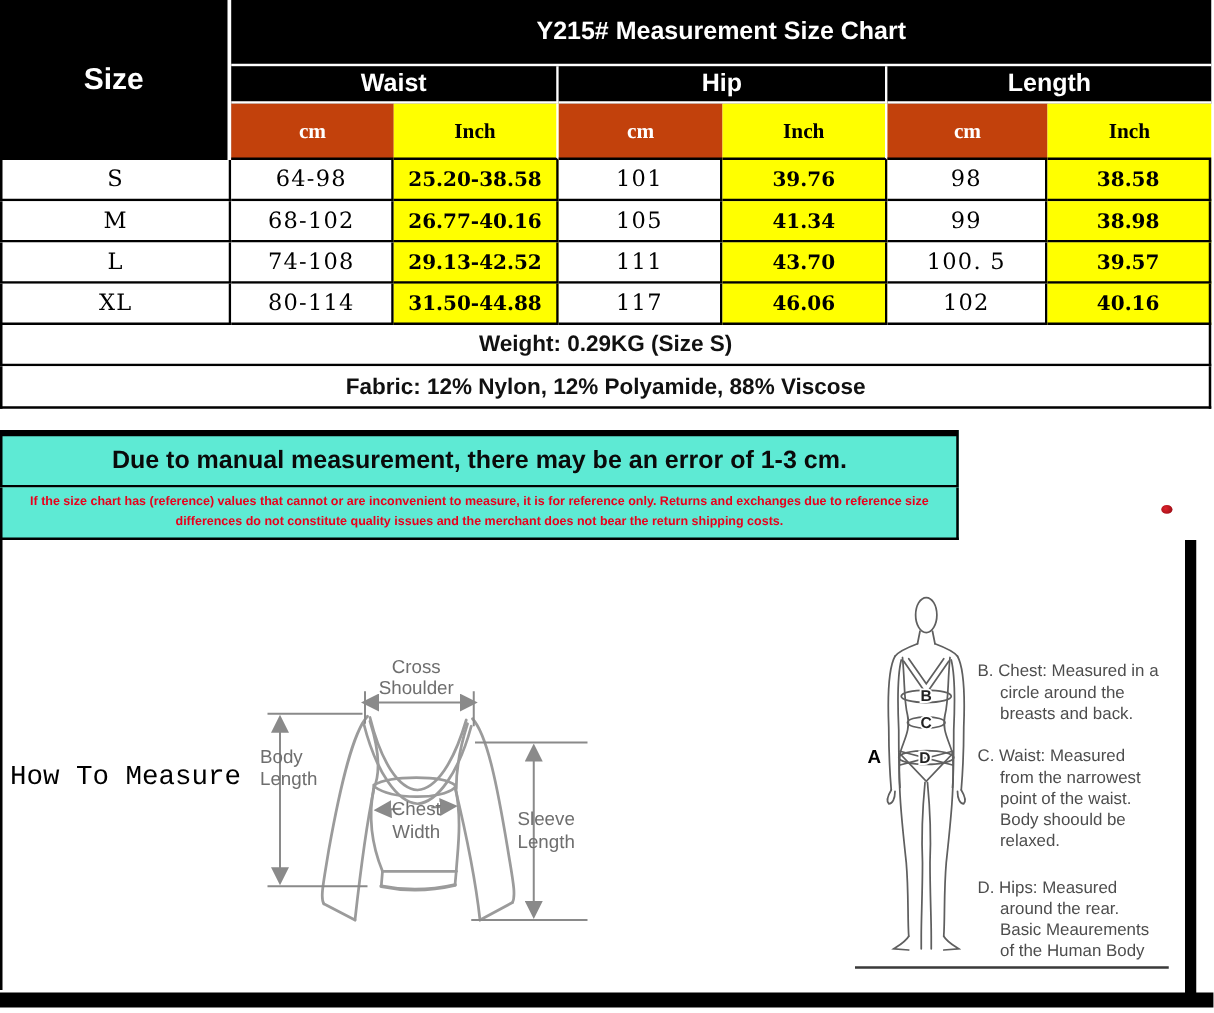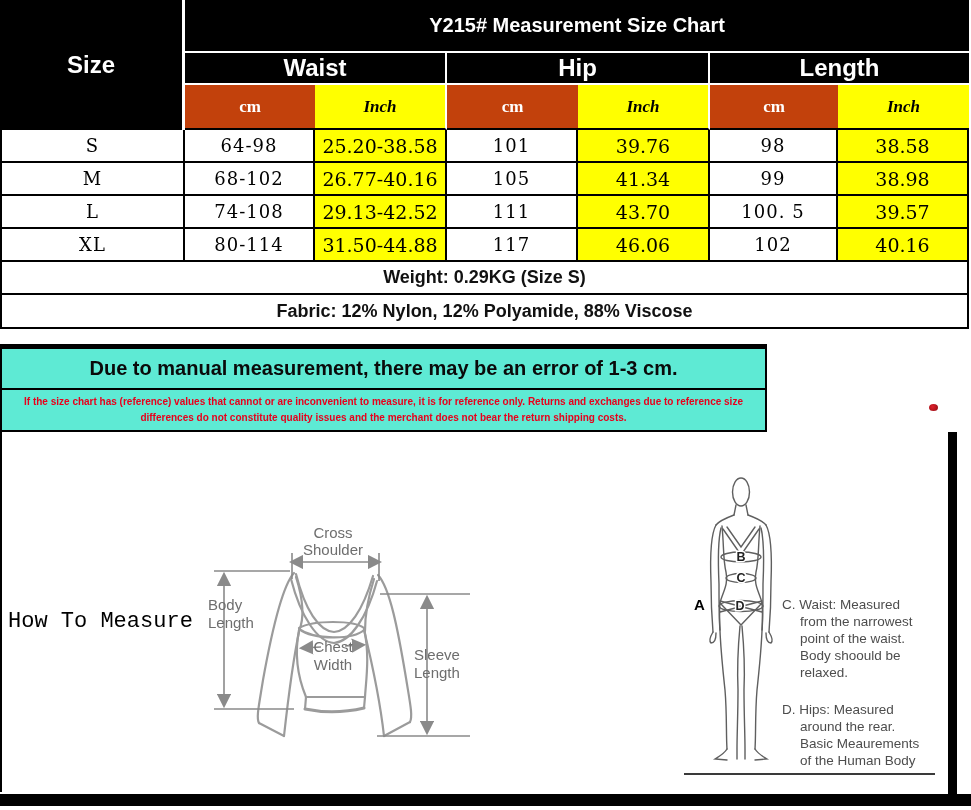--- a/index.html
+++ b/index.html
@@ -10,32 +10,32 @@
 
   
   table.chart {
     position:absolute; top:0; left:0; width:969px;
     border-collapse:separate; border-spacing:0; table-layout:fixed;
   }
   table.chart td { box-sizing:border-box; text-align:center; vertical-align:middle; overflow:hidden; }
   .hdr { background:#000; color:#fff; font-weight:700; }
   .size-cell { font-size:24px; border-right:3px solid #fff; }
   .title-cell { height:53px; font-size:20px; border-bottom:2px solid #fff; }
-  .group-cell { height:30px; font-size:24px; border-bottom:2px solid #fff;margin-top:16px; }
+  .group-cell { height:30px; font-size:20px; border-bottom:2px solid #fff;margin-top:16px; }
   .group-sep { border-right:2px solid #fff; }
   .units td { height:45px; font-family:"Liberation Serif", serif; font-weight:700; font-size:17px; border-bottom:2px solid #000; }
   .unit-cm { background:#c2410c; color:#fff; }
-  .unit-inch { color:#000; border-right:2px solid #fff;font-style:italic; }
+  .unit-inch { color:#000; border-right:2px solid #fff; }
   .unit-inch.last { border-right:none; }
   .data td {
     height:33px; background:#fff; border-bottom:2px solid #000; border-right:2px solid #000;
     font-family:"DejaVu Serif", serif; font-size:18px; color:#000; letter-spacing:1px;
   }
   .data td:first-child { border-left:2px solid #000; }
-  .data td.c-inch { font-weight:400; font-size:19px; letter-spacing:0; }
+  .data td.c-inch { font-weight:700; font-size:16px; letter-spacing:0; }
   .note-row td {
     height:33px; background:#fff; border-left:2px solid #000; border-right:2px solid #000;
     border-bottom:2px solid #000; font-weight:700; font-size:18px; color:#111;
   }
 
   
   .band { position:absolute; left:0; width:767px; box-sizing:border-box; background:#5eead4;
           border-left:2px solid #000; border-right:2px solid #000; display:flex; align-items:center; justify-content:center; }
   #tolerance-band { top:344px; height:46px; border-top:5px solid #000; border-bottom:2px solid #000;
                     font-weight:700; font-size:20px; color:#0a0a0a; }
@@ -230,20 +230,25 @@
         <path d="M 81 287 C 84 292 90 295 93 297 L 81 298"></path>
         <path d="M 66 164 C 64 185 63 205 64 228 C 64 252 63 272 63 287 L 63 297"></path>
         <path d="M 68 164 C 70 185 71 205 70 228 C 70 252 71 272 71 287 L 71 297"></path>
       </g>
       <text class="mark-letter-a" x="20" y="148">A</text>
       <text class="mark-letter" x="67" y="99" text-anchor="middle">B</text>
       <text class="mark-letter" x="67" y="120" text-anchor="middle">C</text>
       <text class="mark-letter" x="66" y="148" text-anchor="middle">D</text>
     </svg>
 
+    <div class="instr" id="instr-b">
+      <span>B. Chest: Measured in a</span><br>
+      <span>circle around the</span><br>
+      <span>breasts and back.</span>
+    </div>
     <div class="instr" id="instr-c">
       <span>C. Waist: Measured</span><br>
       <span>from the narrowest</span><br>
       <span>point of the waist.</span><br>
       <span>Body shoould be</span><br>
       <span>relaxed.</span>
     </div>
     <div class="instr" id="instr-d">
       <span>D. Hips: Measured</span><br>
       <span>around the rear.</span><br>

